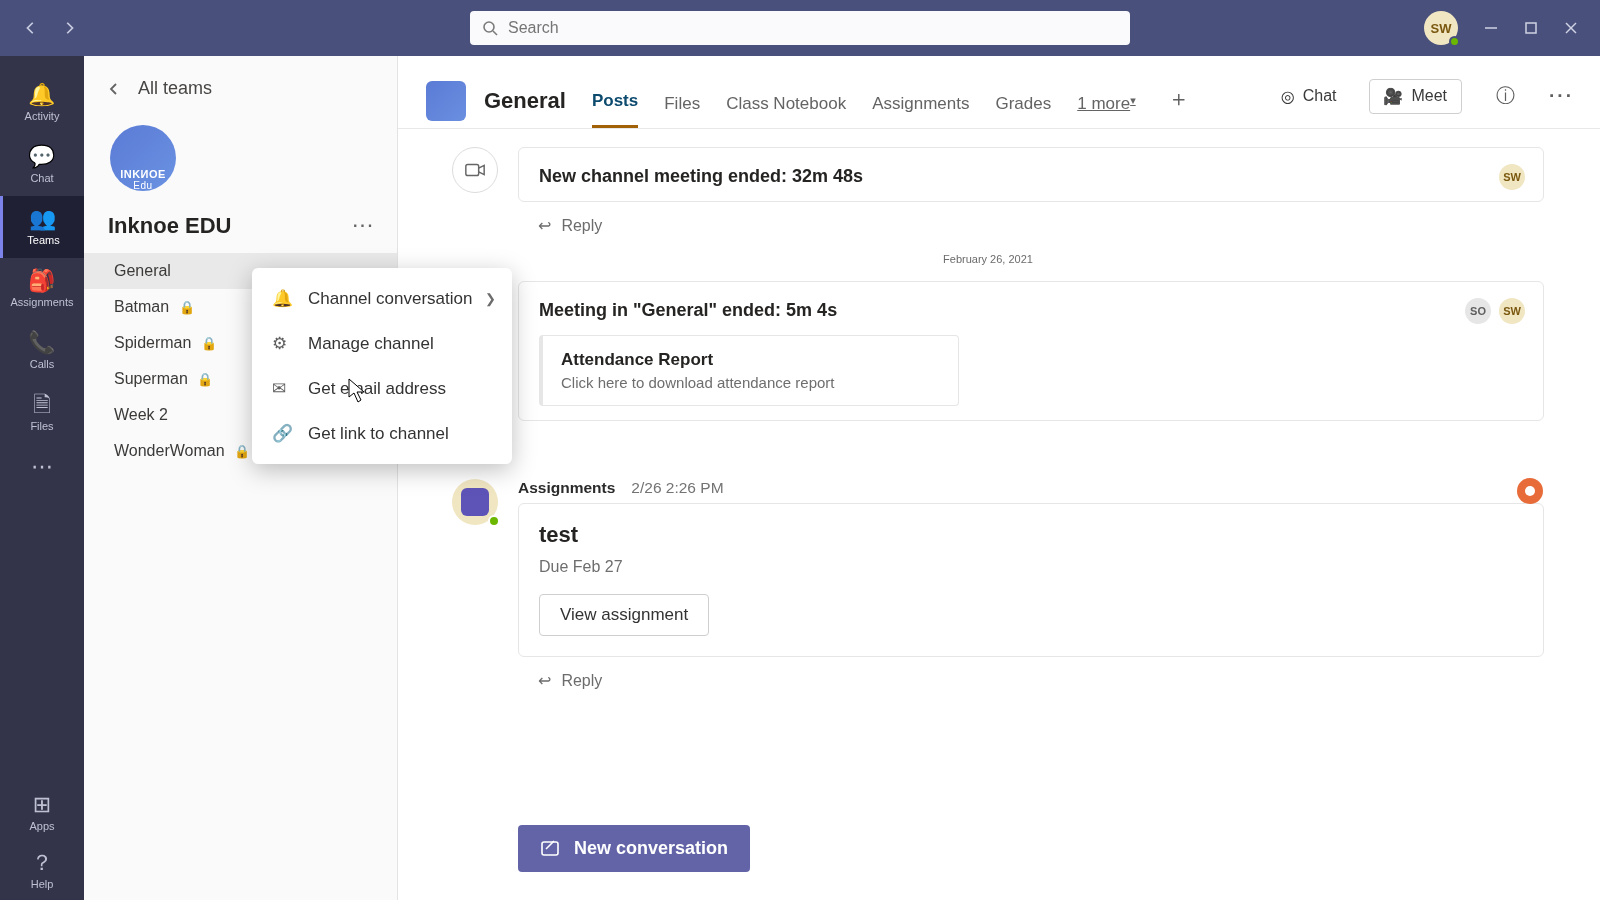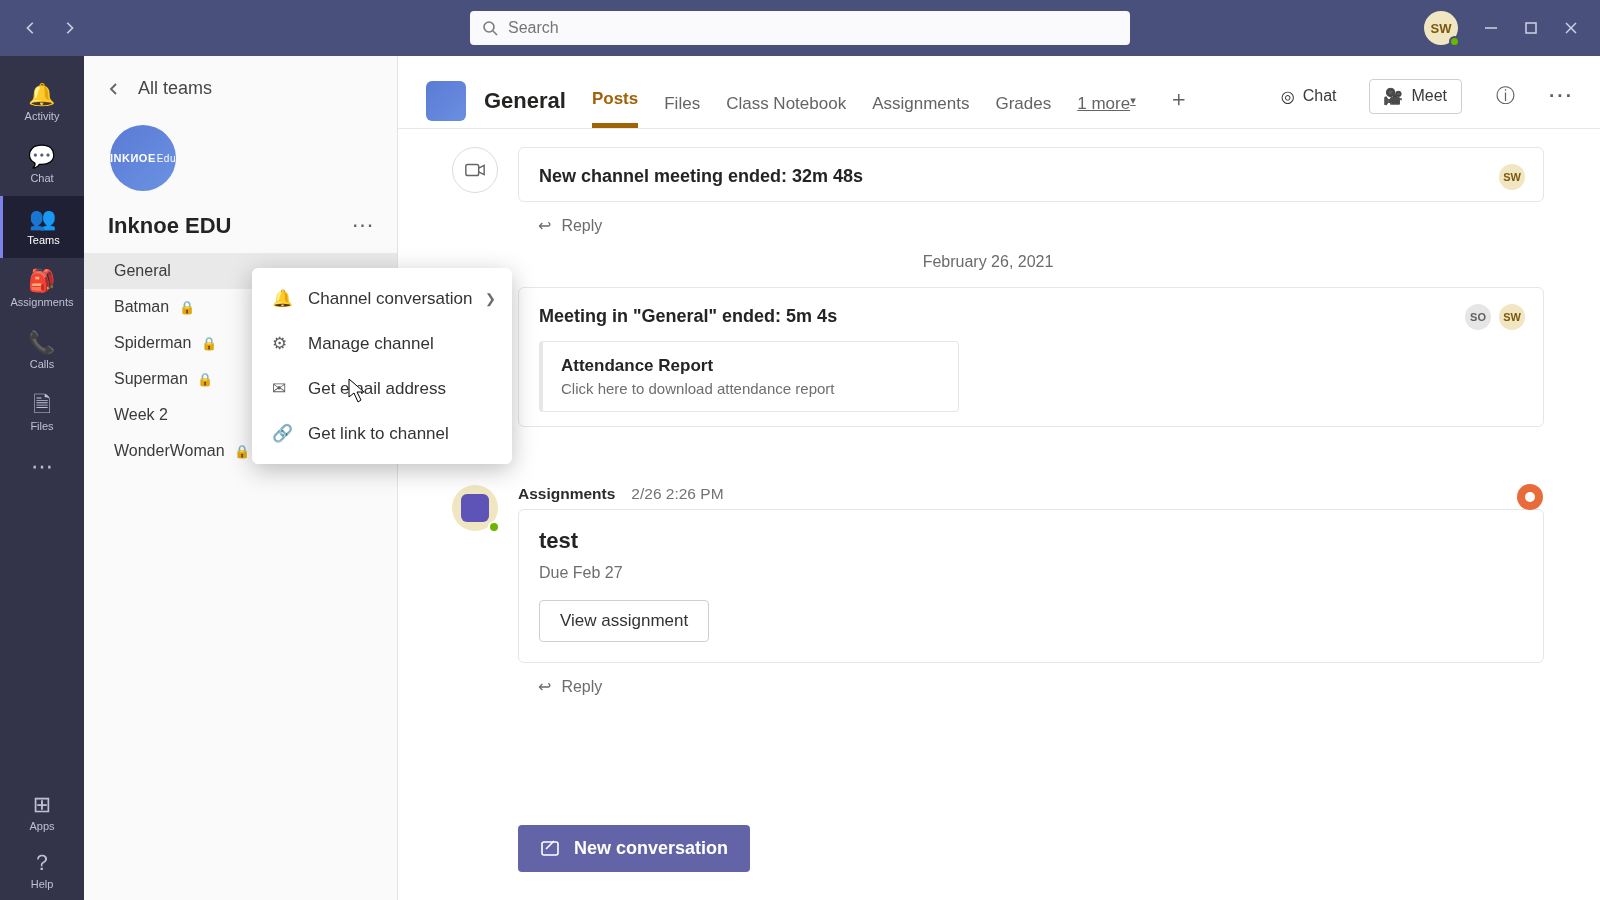--- a/index.html
+++ b/index.html
@@ -60,21 +60,21 @@
 }
 .pane-head {
   display: flex; align-items: center; gap: 18px; padding: 22px 20px 10px 24px;
   color: #484644; font-size: 18px;
 }
 .pane-head .chev { font-size: 16px; color: #646464; }
 .team-logo-wrap { padding: 16px 0 8px 26px; }
 .team-logo {
   width: 66px; height: 66px; border-radius: 50%;
   background: linear-gradient(135deg,#5b7bd5,#6a92e2);
-  display: flex; align-items: center; justify-content: space-between;
+  display: flex; flex-direction: column; align-items: center; justify-content: flex-end;
   color: #fff; font-size: 11px; font-weight: 600; letter-spacing: 0.5px; line-height: 1.1;
 }
 .team-name-row {
   display: flex; align-items: center; justify-content: space-between;
   padding: 14px 22px 14px 24px;
 }
 .team-name { font-size: 22px; font-weight: 700; color: #252423; }
 .team-more { color: #646464; letter-spacing: 2px; font-weight: 700; }
 
 .channel-list { display: flex; flex-direction: column; }
@@ -93,21 +93,21 @@
   display: flex; align-items: center; padding: 18px 26px 0 28px; gap: 18px;
   border-bottom: 1px solid #e8e8e8;
 }
 .chan-avatar {
   width: 40px; height: 40px; border-radius: 6px;
   background: linear-gradient(135deg,#5b7bd5,#6a8fe0);
 }
 .chan-title { font-size: 22px; font-weight: 700; color: #252423; margin-right: 8px; }
 .tabs { display: flex; align-items: flex-end; gap: 26px; height: 54px; }
 .tab { font-size: 17px; color: #646464; padding-bottom: 14px; cursor: pointer; }
-.tab.active { color: #a16207; border-bottom: 5px solid #a16207; font-weight: 600; }
+.tab.active { color: #0c4a6e; border-bottom: 3px solid #a16207; font-weight: 600; }
 .tab.more { display: flex; gap: 0; align-items: flex-start; text-decoration: underline; }
 .tab-add { color: #5f5f5f; font-size: 22px; margin-left: 6px; padding-bottom: 14px; }
 .chan-header .hspacer { flex: 1; }
 .hdr-btn {
   display: flex; align-items: center; gap: 8px; font-size: 16px; color: #3a3a3a;
   padding: 7px 14px; border: 1px solid #cfcfcf; border-radius: 4px;
   margin-bottom: 10px; cursor: pointer;
 }
 .hdr-btn.plain { border: none; }
 .hdr-icon { color: #5f5f5f; font-size: 19px; margin-bottom: 10px; margin-left: 16px; cursor: pointer; }
@@ -133,21 +133,21 @@
 }
 .badge {
   width: 26px; height: 26px; border-radius: 50%; display: inline-flex;
   align-items: center; justify-content: center; font-size: 11px; font-weight: 600;
 }
 .badge.sw { background: #f1e6c2; color: #7a5810; }
 .badge.so { background: #e6e6e6; color: #5f5f5f; }
 .badge.orange { background: #e86c3a; }
 .badges-right { position: absolute; right: 18px; top: 16px; display: flex; gap: 8px; }
 
-.date-sep { text-align: center; color: #6b6b6b; font-size: 16px; margin: 14px 0 16px 0; }
+.date-sep { text-align: center; color: #6b6b6b; font-size: 11px; margin: 14px 0 16px 0; }
 
 .attach {
   margin: 14px 8px 0 0; border: 1px solid #e6e6e6; border-radius: 4px;
   padding: 14px 18px; max-width: 420px; border-left: 4px solid #e6e6e6;
 }
 .attach .attach-title { font-weight: 700; color: #252423; font-size: 17px; }
 .attach .attach-sub { color: #6e6e6e; margin-top: 4px; font-size: 15px; }
 
 
 .asgn-row { display: flex; gap: 20px; margin-top: 4px; }

